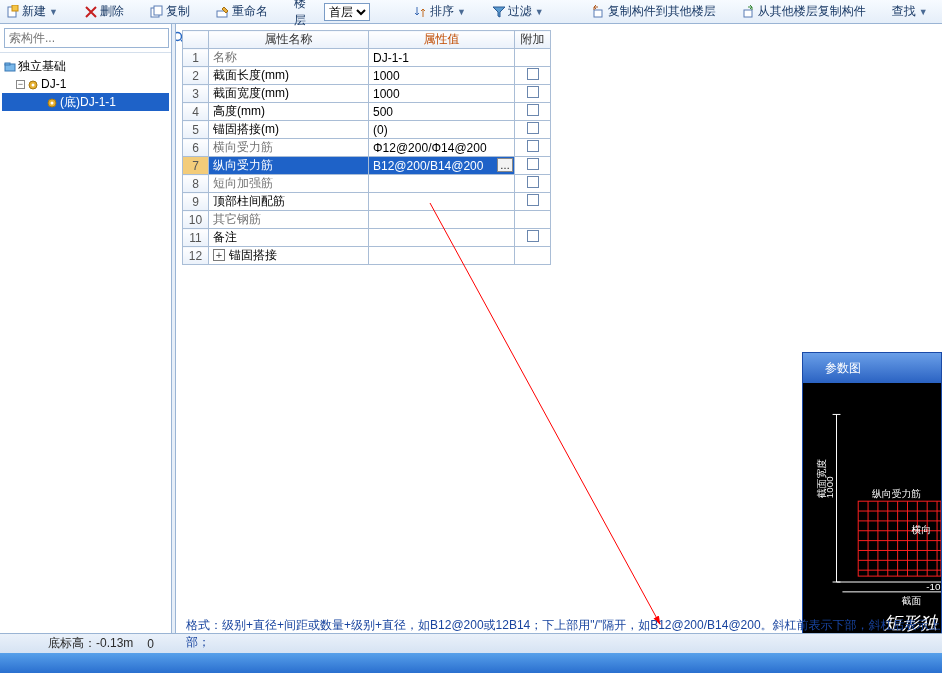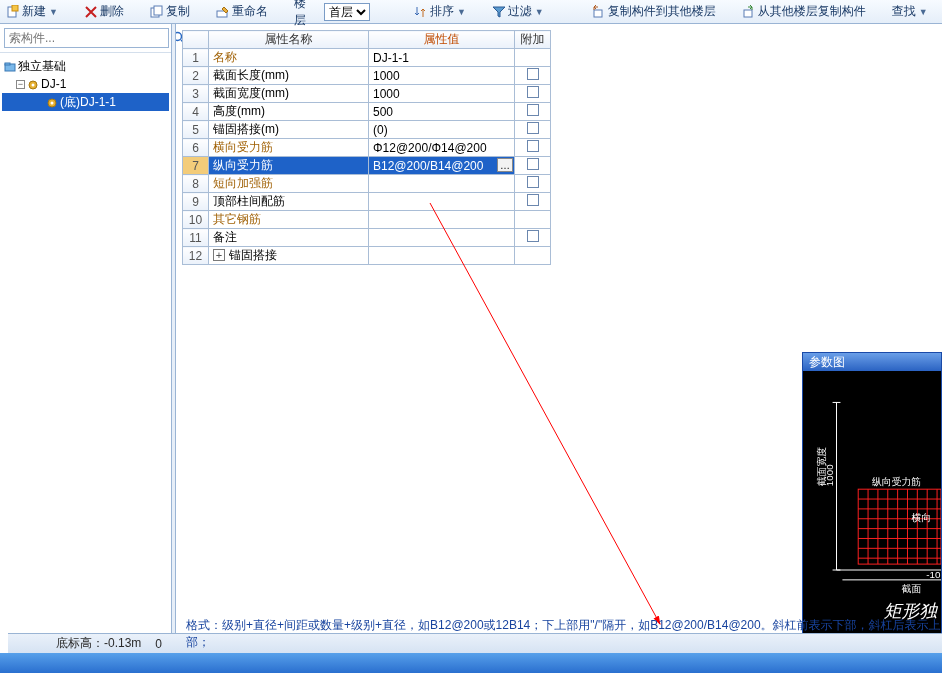--- a/index.html
+++ b/index.html
@@ -33,37 +33,37 @@
 .tab-row { display:flex; height:22px; border-bottom:1px solid #9ab4d4; background:#fff; padding-left:2px; padding-top:2px;}
 .tab { border:1px solid #9ab4d4; border-bottom:1px solid #fff; background:#fff; padding:2px 10px; font-size:12px; color:#164a9e; position:relative; top:1px;}
 .grid-wrap { padding:6px; }
 table.propgrid { border-collapse:collapse; }
 table.propgrid th, table.propgrid td { border:1px solid #a9bdd6; font-size:12px; height:18px; padding:0 4px; }
 table.propgrid th { background:linear-gradient(#fefeff,#eaf1fa); color:#333; font-weight:normal; text-align:center;}
 table.propgrid th.val { color:#c04b00; }
 table.propgrid td.rownum { width:26px; text-align:center; background:linear-gradient(#fefeff,#eaf1fa); color:#555;}
 table.propgrid td.rownum.sel { background:#f3cc7a; }
 table.propgrid td.name { width:160px; color:#000; }
-table.propgrid td.name.link { color:#a16207; }
+table.propgrid td.name.link { color:#737373; }
 table.propgrid td.val { width:146px; color:#000; }
 table.propgrid td.add { width:36px; text-align:center; }
 table.propgrid tr.selrow td.name { background:#1e62c8; color:#fff; }
 table.propgrid tr.selrow td.val { background:#1e62c8; color:#fff; position:relative;}
 .cellbtn { position:absolute; right:1px; top:1px; width:16px;height:14px; background:#f2f2f2; border:1px solid #888; font-size:10px; display:flex;align-items:center;justify-content:center;cursor:pointer; color:#000;}
 .chk { width:12px;height:12px; border:1px solid #6b87ae; display:inline-block; background:#fff;}
 .expand-cell {width:12px;height:12px;border:1px solid #7a7a7a;display:inline-flex;align-items:center;justify-content:center;font-size:11px;line-height:10px;color:#555;margin-right:4px;}
 td.muted { color:#9a9a9a;}
 .valinner { background:#1e62c8;color:#fff; padding-right:18px; display:block;}
 
 .param-panel { position:absolute; right:0; top:328px; width:140px; border:1px solid #1a4aa8; background:#000; }
-.param-panel .titlebar { background:linear-gradient(#6a9fe8,#2a62c2); color:#fff; font-size:12px; padding:2px 6px; height:18px; display:flex;align-items:center;text-align:center;}
+.param-panel .titlebar { background:linear-gradient(#6a9fe8,#2a62c2); color:#fff; font-size:12px; padding:2px 22px; height:30px; display:flex;align-items:center;text-align:center;}
 .param-panel .body { height:262px; position:relative; overflow:hidden;}
 .param-panel .body svg { width:100%; height:100%;}
 
-.statusbar { position:absolute; left:8px; bottom:20px; right:0; height:20px; background:linear-gradient(#eaf1fa,#d6e3f3); border-top:1px solid #9ab4d4; display:flex; align-items:center; font-size:12px; color:#2a2a2a; padding:0 6px; gap:14px;}
+.statusbar { position:absolute; left:0; bottom:20px; right:0; height:20px; background:linear-gradient(#eaf1fa,#d6e3f3); border-top:1px solid #9ab4d4; display:flex; align-items:center; font-size:12px; color:#2a2a2a; padding:0 6px; gap:14px;}
 .hinttext { position:absolute; left:186px; bottom:22px; font-size:12px; color:#17439e;}
 
 .taskbar { position:absolute; left:0; right:0; bottom:0; height:20px; background:linear-gradient(#57a0ea,#2a6fcf); }
 
 .red-arrow { position:absolute; pointer-events:none; }
 </style>
 </head>
 <body>
 
 <div class="toolbar">

